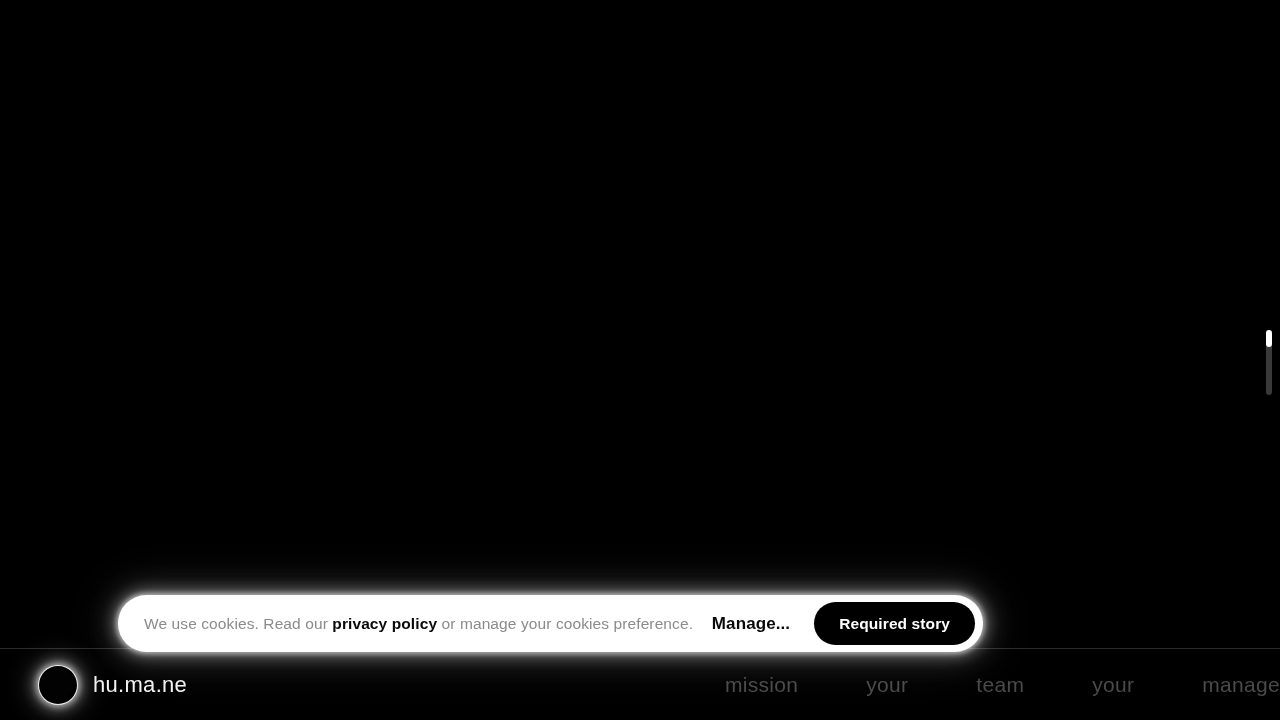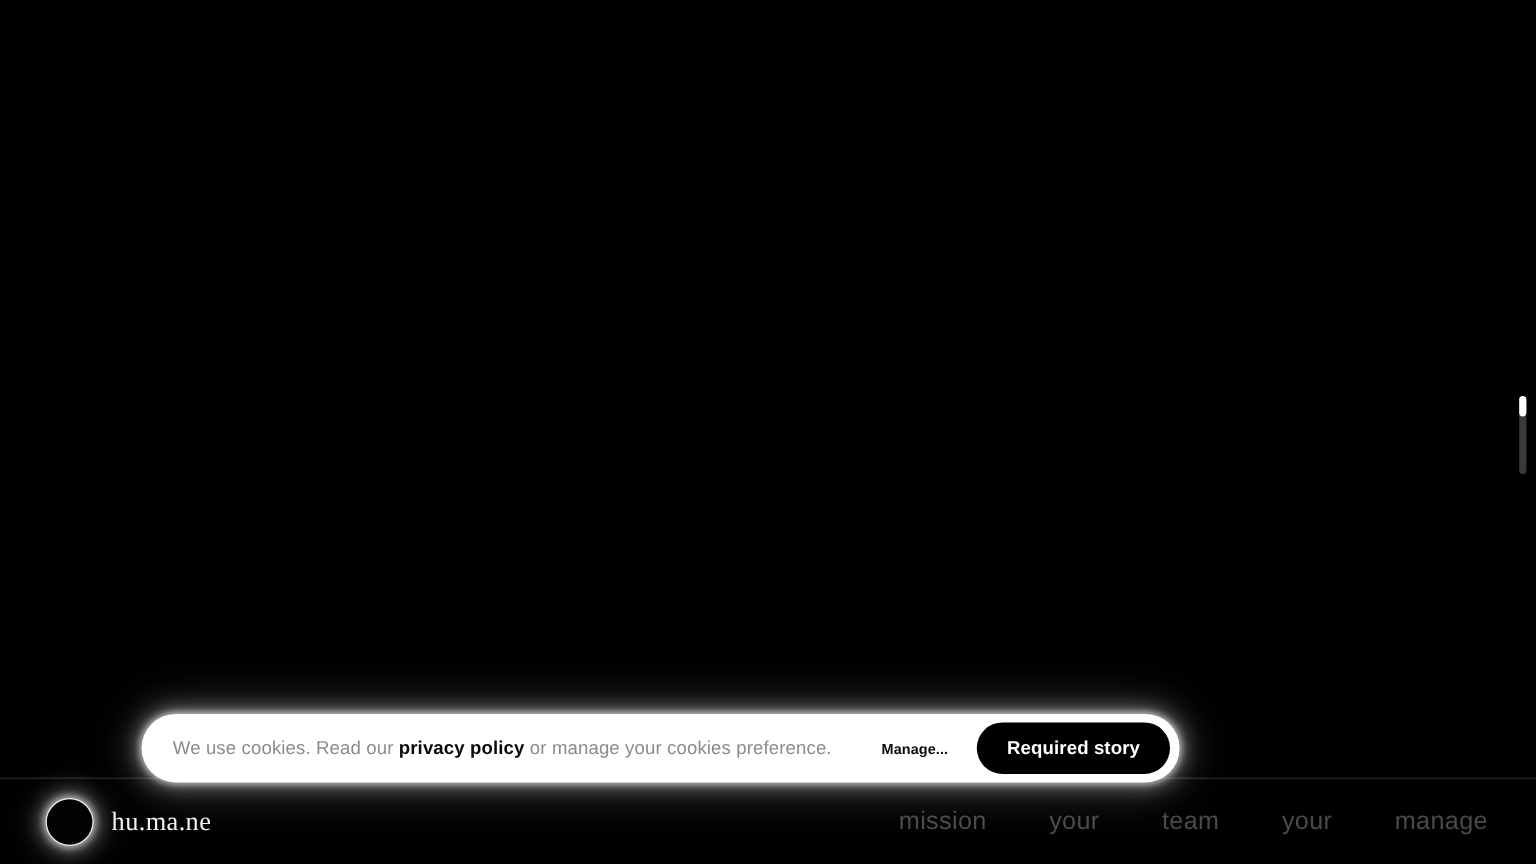--- a/index.html
+++ b/index.html
@@ -88,21 +88,21 @@
     margin-left:auto;
     display:flex;
     align-items:center;
     gap:10px;
   }
 
   .btn-manage {
     background:transparent;
     border:none;
     font-family:"Liberation Sans", sans-serif;
-    font-size:12px;
+    font-size:17px;
     font-weight:700;
     color:#0a0a0a;
     letter-spacing:0.1px;
     padding:8px 14px;
     cursor:pointer;
     white-space:nowrap;
     text-align:right;
   }
 
   .btn-pill {
@@ -137,21 +137,20 @@
     z-index:10;
   }
 
   .brand {
     display:flex;
     align-items:center;
     gap:15px;
     margin-left:38px;
     cursor:pointer;
     text-decoration:none;
-    font-family:Liberation Serif, serif;
   }
 
   .eclipse-logo {
     position:relative;
     width:40px;
     height:40px;
     flex:0 0 40px;
   }
   .eclipse-logo .disc {
     position:absolute;
@@ -177,24 +176,23 @@
   .brand-name {
     font-size:22px;
     font-weight:300;
     color:#f2f2f2;
     letter-spacing:0.3px;
     line-height:1;
   }
 
   .footer-nav {
     margin-left:auto;
-    margin-right:40px;
     display:flex;
     align-items:flex-end;
-    gap:52px;
+    gap:68px;
   }
   .footer-nav a {
     font-size:21px;
     font-weight:300;
     color:#4a4a4a;
     letter-spacing:0.3px;
     text-decoration:none;
     line-height:1;
     cursor:pointer;
   }

